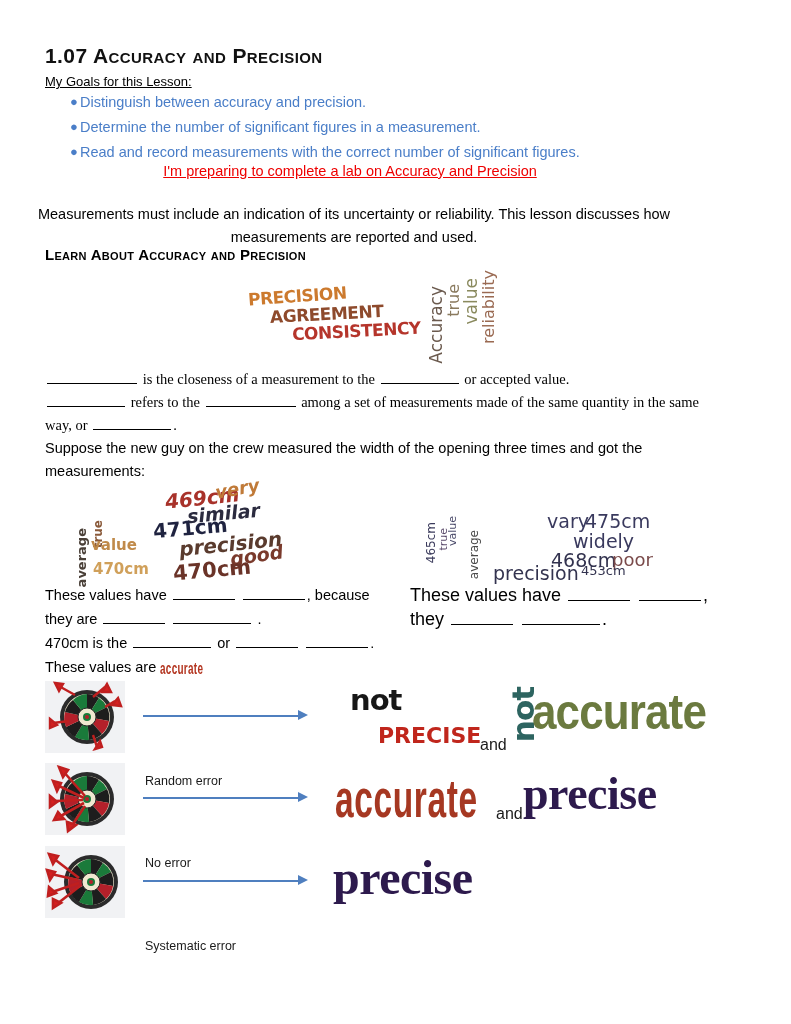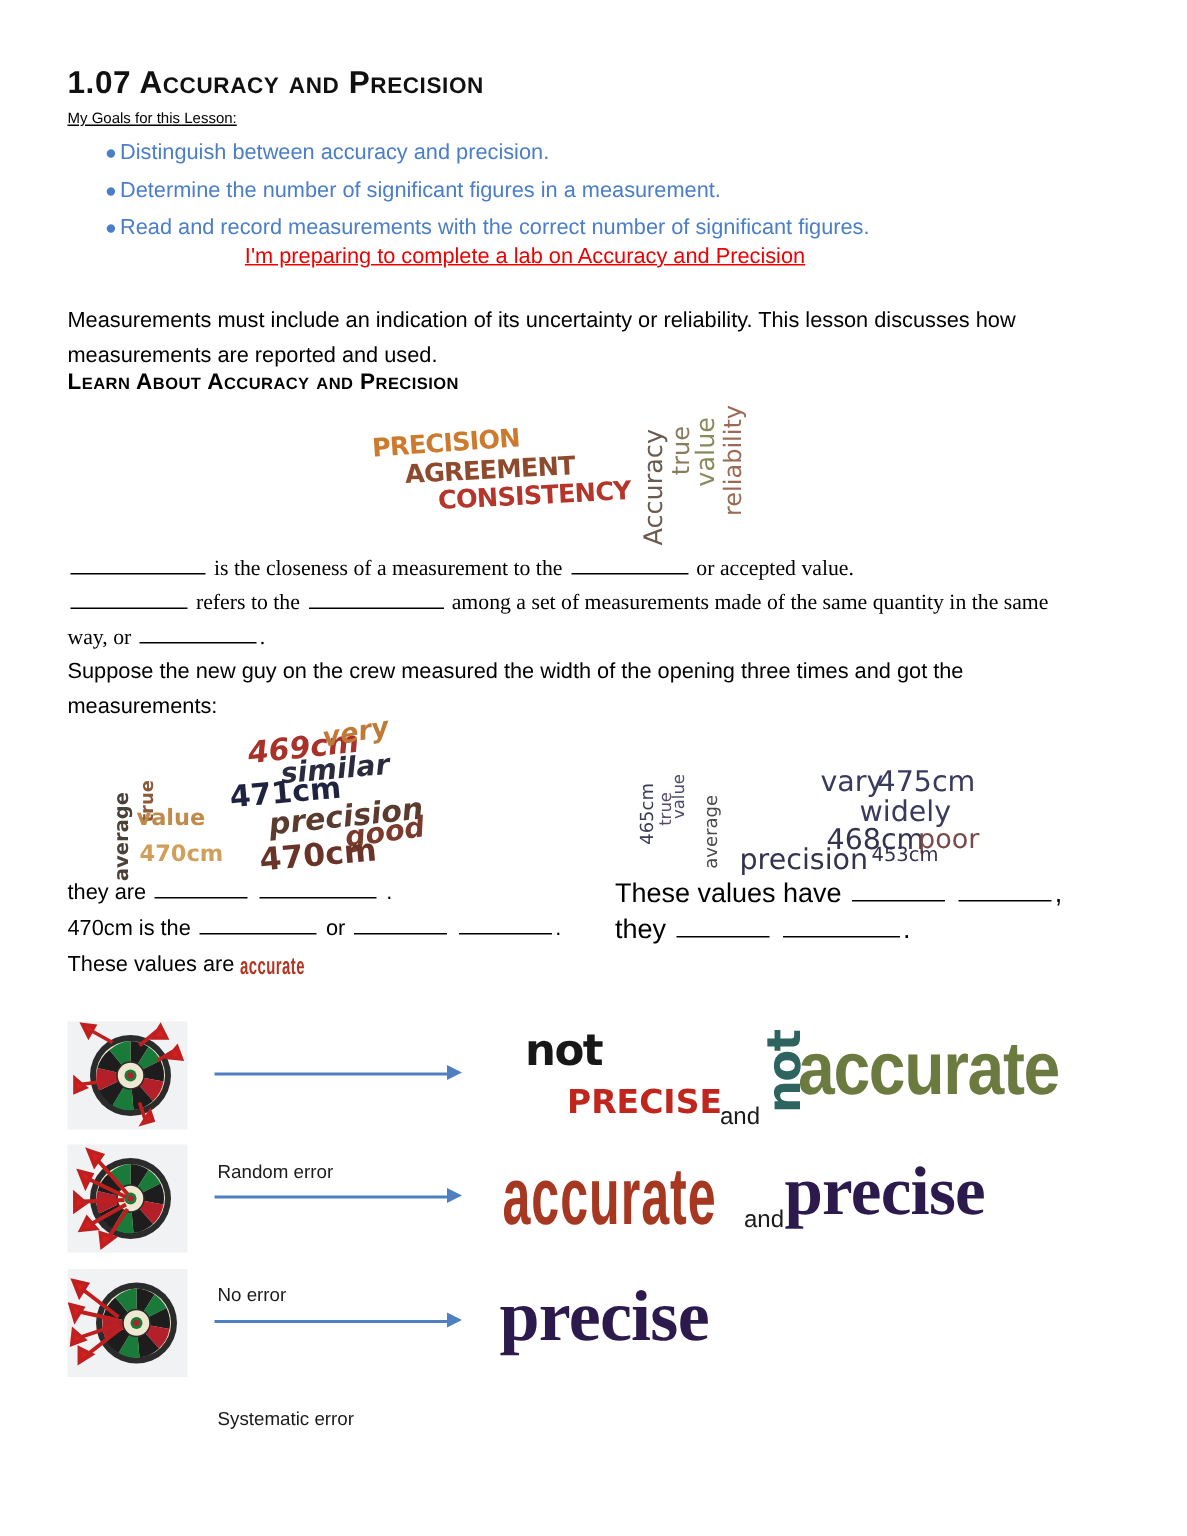--- a/index.html
+++ b/index.html
@@ -29,21 +29,21 @@
     font-size: 21px;
     font-weight: bold;
     font-variant: small-caps;
     letter-spacing: 0.4px;
     color: #111;
     white-space: nowrap;
   }
   .goals-label {
     position: absolute;
     left: 45px; top: 74px;
-    font-size: 10px;
+    font-size: 13px;
     text-decoration: underline;
     white-space: nowrap;
   }
   .section-heading {
     position: absolute;
     left: 45px; top: 246px;
     font-size: 15px;
     font-weight: bold;
     font-variant: small-caps;
     letter-spacing: 0.3px;
@@ -89,21 +89,21 @@
     white-space: nowrap;
   }
 
   
   .para {
     position: absolute;
     font-size: 14.5px;
     line-height: 23px;
     color: #000;
   }
-  .para-intro { left: 45px; top: 203px; width: 650px; }
+  .para-intro { left: 29px; top: 203px; width: 650px; text-align: center; }
   .para-blanks { left: 45px; top: 368px; width: 655px; font-family: Liberation Serif, serif; }
   .para-suppose { left: 45px; top: 437px; width: 650px; }
 
   .blank {
     display: inline-block;
     border-bottom: 1px solid #000;
     height: 0.95em;
     vertical-align: baseline;
     margin: 0 2px;
   }
@@ -332,20 +332,21 @@
     <span class="wa-word" style="left:122px; top:14px; font-size:19px; color:#3a3a5e; font-family:'DejaVu Sans',sans-serif;">vary</span>
     <span class="wa-word" style="left:160px; top:14px; font-size:19px; color:#3a3a5e; font-family:'DejaVu Sans',sans-serif;">475cm</span>
     <span class="wa-word" style="left:148px; top:34px; font-size:19px; color:#3a3a5e; font-family:'DejaVu Sans',sans-serif;">widely</span>
     <span class="wa-word" style="left:126px; top:53px; font-size:19px; color:#33334f; font-family:'DejaVu Sans',sans-serif;">468cm</span>
     <span class="wa-word" style="left:187px; top:53px; font-size:18px; color:#7a4a4a; font-family:'DejaVu Sans',sans-serif;">poor</span>
     <span class="wa-word" style="left:68px; top:66px; font-size:19px; color:#33334f; font-family:'DejaVu Sans',sans-serif;">precision</span>
     <span class="wa-word" style="left:156px; top:66px; font-size:13px; color:#33334f; font-family:'DejaVu Sans',sans-serif;">453cm</span>
   </div>
 
   <div class="ans-left">
+    <div><span>These values have </span><span class="blank b-md"></span>&nbsp;<span class="blank b-md"></span><span>, because</span></div>
     <div><span>they are </span><span class="blank b-md"></span>&nbsp;<span class="blank b-lg"></span><span> .</span></div>
     <div><span>470cm is the </span><span class="blank b-lg"></span><span> or </span><span class="blank b-md"></span>&nbsp;<span class="blank b-md"></span><span>.</span></div>
     <div><span>These values are </span><span class="accurate-inline">accurate</span></div>
   </div>
 
   <div class="ans-right">
     <div><span>These values have </span><span class="blank b-md"></span>&nbsp;<span class="blank b-md"></span><span>,</span></div>
     <div><span>they  </span><span class="blank b-md"></span>&nbsp;<span class="blank b-lg"></span><span>.</span></div>
   </div>
 

